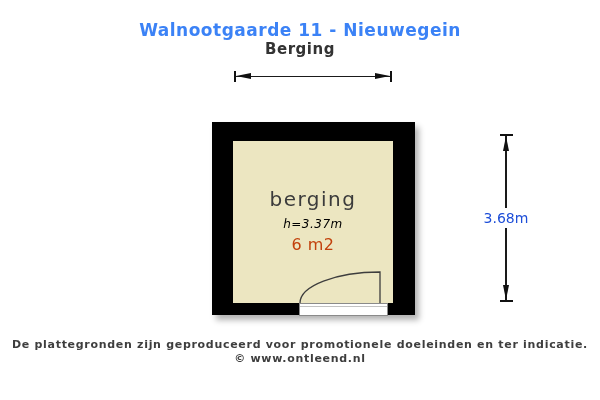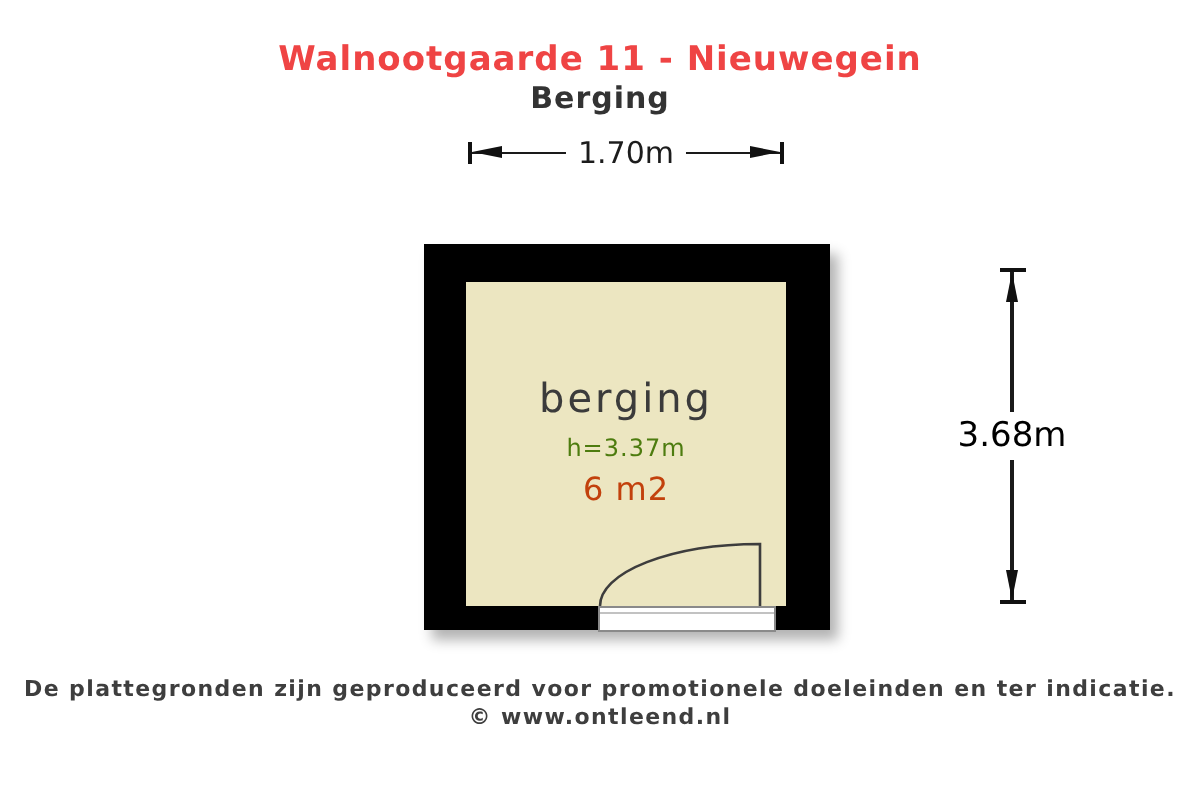--- a/index.html
+++ b/index.html
@@ -2,21 +2,21 @@
 <html><head>
 <meta charset="utf-8">
 <style>
   html,body{margin:0;padding:0;background:#ffffff;}
   .canvas{
     position:relative;width:600px;height:400px;background:#ffffff;overflow:hidden;
     font-family:"DejaVu Sans","Liberation Sans",sans-serif;
   }
   
   .title1{position:absolute;top:20px;left:0;width:600px;text-align:center;
-    font-size:17px;font-weight:bold;color:#ef4444;letter-spacing:.5px;}
+    font-size:17px;font-weight:bold;color:#3b82f6;letter-spacing:.5px;}
   .title2{position:absolute;top:40px;left:0;width:600px;text-align:center;
     font-size:15px;font-weight:bold;color:#333;letter-spacing:.5px;}
   
   .dim-top{position:absolute;left:234px;top:70px;width:158px;height:13px;}
   .dim-top .line{position:absolute;left:1px;right:1px;top:5.6px;height:1.4px;background:#1a1a1a;}
   .dim-top .tick{position:absolute;top:1px;width:1.6px;height:11px;background:#111;}
   .dim-top .tick.l{left:0;} .dim-top .tick.r{right:0;}
   .dim-top .arr{position:absolute;top:2.8px;width:0;height:0;
     border-top:3.5px solid transparent;border-bottom:3.5px solid transparent;}
   .dim-top .arr.l{left:2px;border-right:15px solid #111;}
@@ -26,29 +26,29 @@
   
   .dim-right{position:absolute;left:499px;top:134px;width:14px;height:168px;}
   .dim-right .line{position:absolute;top:1px;bottom:1px;left:6.3px;width:1.4px;background:#1a1a1a;}
   .dim-right .tick{position:absolute;left:.5px;width:13px;height:1.6px;background:#111;}
   .dim-right .tick.t{top:0;} .dim-right .tick.b{bottom:0;}
   .dim-right .arr{position:absolute;left:3.5px;width:0;height:0;
     border-left:3.5px solid transparent;border-right:3.5px solid transparent;}
   .dim-right .arr.t{top:2px;border-bottom:15px solid #111;}
   .dim-right .arr.b{bottom:2px;border-top:15px solid #111;}
   .dim-right .lbl{position:absolute;left:50%;top:50%;transform:translate(-50%,-50%);
-    background:#fff;padding:2px 5px;font-size:17px;color:#000000;white-space:nowrap;}
+    background:#fff;padding:2px 5px;font-size:14px;color:#1d4ed8;white-space:nowrap;}
   
   .plan{position:absolute;left:212px;top:122px;width:203px;height:193px;background:#000;
     box-shadow:4px 5px 6px rgba(0,0,0,.30);}
   .floor{position:absolute;left:21px;top:19px;width:160px;height:162px;background:#ece6c1;}
   .room-labels{position:absolute;left:0;top:46px;width:100%;display:flex;
     flex-direction:column;align-items:center;}
   .room-name{font-size:20px;color:#3b3b3b;letter-spacing:1.5px;}
-  .room-h{font-size:12px;color:#4d7c0f;margin-top:6px;letter-spacing:.5px;}
+  .room-h{font-size:12px;color:#000000;margin-top:6px;letter-spacing:.5px;font-style:italic;}
   .room-area{font-size:16px;color:#c2410c;margin-top:4px;letter-spacing:.5px;}
   .sill{position:absolute;left:87px;top:181px;width:89px;height:13px;background:#fff;
     border:1px solid #8a8a8a;box-sizing:border-box;}
   .sill .inner-line{position:absolute;left:0;right:0;top:2px;height:1px;background:#c2c2c2;}
   .door-svg{position:absolute;left:296px;top:266px;width:92px;height:42px;}
   
   .footer{position:absolute;top:338px;left:0;width:600px;text-align:center;
     font-size:11px;line-height:14px;color:#3e3e3e;letter-spacing:.7px;font-weight:bold;}
 </style>
 </head>
@@ -58,21 +58,20 @@
 
   <div class="title1">Walnootgaarde 11 - Nieuwegein</div>
   <div class="title2">Berging</div>
 
   <div class="dim-top">
     <div class="line"></div>
     <div class="tick l"></div>
     <div class="tick r"></div>
     <div class="arr l"></div>
     <div class="arr r"></div>
-    <div class="lbl">1.70m</div>
   </div>
 
   <div class="plan">
     <div class="floor">
       <div class="room-labels">
         <div class="room-name">berging</div>
         <div class="room-h">h=3.37m</div>
         <div class="room-area">6 m2</div>
       </div>
     </div>

